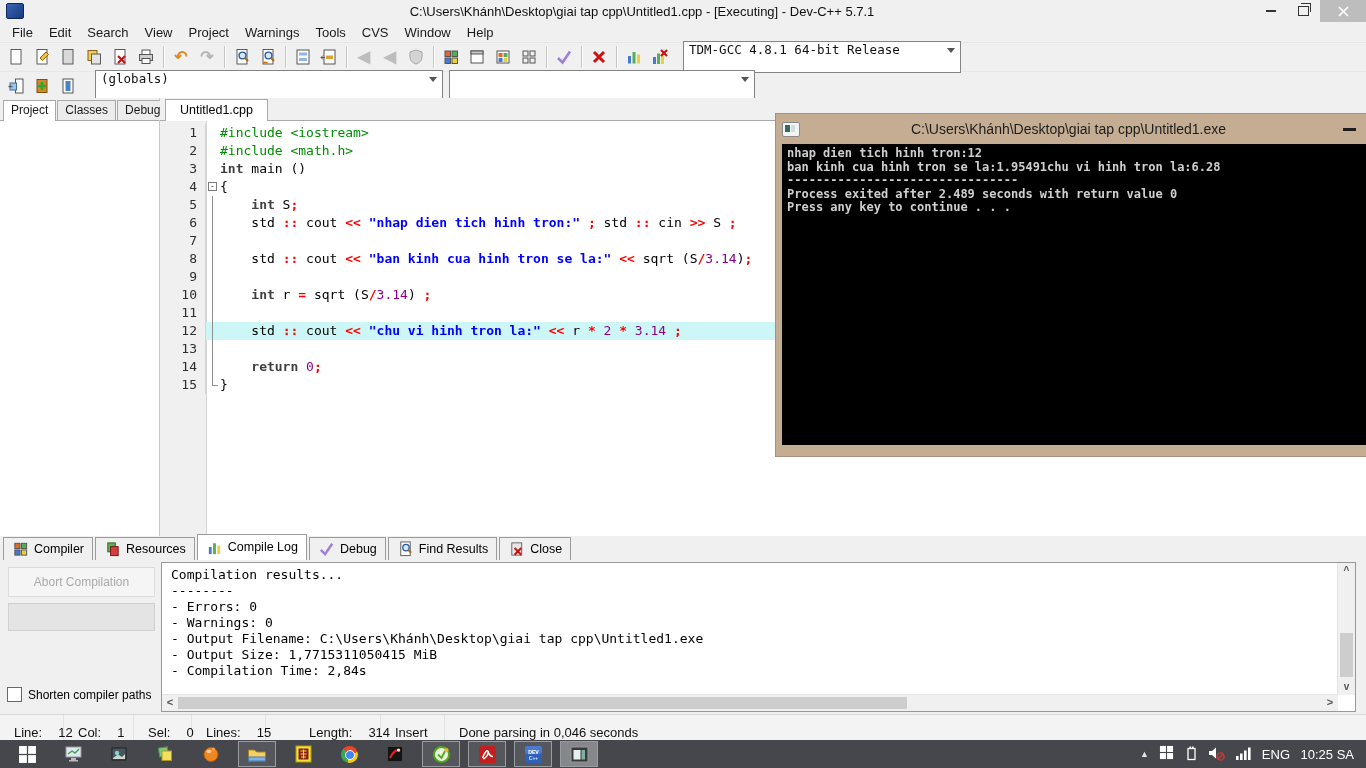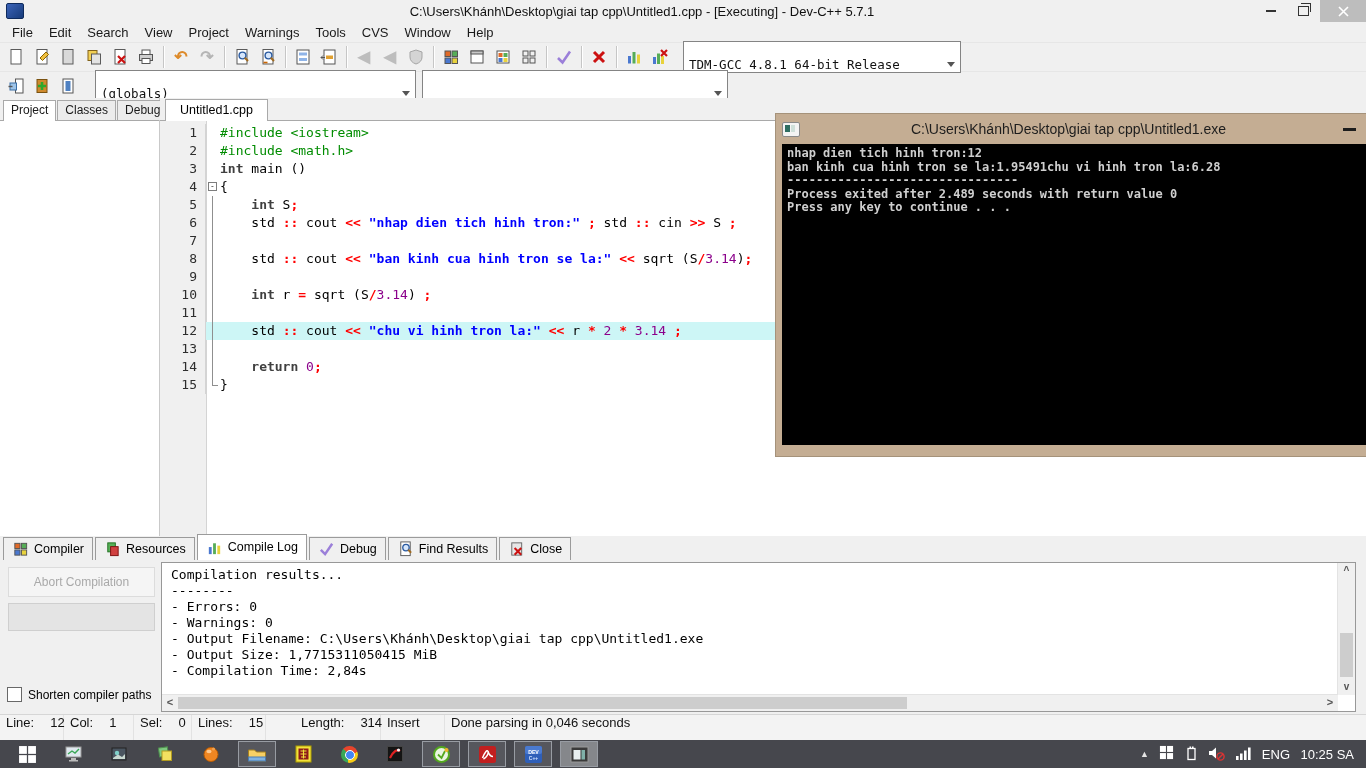--- a/index.html
+++ b/index.html
@@ -15,21 +15,21 @@
   .wbtn.close{width:46px;background:#bdbdbd}
   .glyph-min{width:10px;height:2px;background:#333}
   .glyph-rest{width:9px;height:8px;border:1px solid #333;position:relative;background:#f0f0f0}
   .glyph-rest::before{content:"";position:absolute;left:2px;top:-4px;width:9px;height:8px;border:1px solid #333;border-bottom:none;border-left:none}
   .menubar{height:20px;background:#f0f0f0;display:flex;align-items:center;padding-left:4px;font-size:13px;color:#1a1a1a}
   .menu-item{padding:2px 8px;cursor:default}
   .toolbar{height:28px;background:#f0f0f0;display:flex;align-items:center;padding-left:3px;border-top:1px solid #e6e6e6}
   .tb-btn{width:26px;height:24px;display:flex;align-items:center;justify-content:center;flex:none}
   .tb-sep{width:1px;height:22px;background:#c6c6c6;margin:0 4px;box-shadow:1px 0 0 #fff;flex:none}
   .tb-char{font-size:16px;font-weight:bold;line-height:16px}
-  .combo{height:22px;border:1px solid #848484;background:#fff;display:flex;align-items:flex-start;
+  .combo{height:22px;border:1px solid #848484;background:#fff;display:flex;align-items:flex-end;
          font:12.5px "DejaVu Sans Mono",monospace;color:#111;padding:15px 5px;box-sizing:border-box;flex:none}
   .combo .arr{margin-left:auto;width:0;height:0;border:4px solid transparent;border-top:5px solid #555;margin-top:5px}
   
   .main{position:absolute;top:98px;left:0;width:1366px;height:438px;display:flex}
   .leftpanel{width:160px;flex:none;display:flex;flex-direction:column;background:#f0f0f0;border-right:1px solid #c9c9c9;box-sizing:border-box}
   .lp-tabs{height:22px;display:flex;align-items:flex-end;padding-left:3px;border-bottom:1px solid #a9a9a9}
   .lp-tab{font-size:12px;color:#1a1a1a;padding:2px 7px 3px;border:1px solid #a9a9a9;border-bottom:none;background:#ececec;margin-right:1px}
   .lp-tab.active{background:#fff;margin-bottom:-1px;padding-bottom:4px}
   .lp-body{flex:1;background:#fff}
   .editor{flex:1;display:flex;flex-direction:column;min-width:0}
@@ -82,21 +82,21 @@
   .loglines{padding:4px 24px 0 9px;white-space:pre;overflow:hidden}
   .vscroll{position:absolute;right:0;top:0;bottom:16px;width:17px;background:#f0f0f0;border-left:1px solid #e3e3e3}
   .varr{position:absolute;left:0;width:17px;height:16px;color:#555;font:bold 10px/16px "Liberation Sans",sans-serif;text-align:center}
   .vthumb{position:absolute;left:2px;top:70px;width:13px;height:44px;background:#cdcdcd}
   .hscroll{position:absolute;left:0;right:17px;bottom:0;height:16px;background:#f0f0f0;border-top:1px solid #e3e3e3}
   .harr{position:absolute;top:0;width:16px;height:16px;color:#555;font:bold 11px/15px "Liberation Sans",sans-serif;text-align:center}
   .hthumb{position:absolute;left:16px;top:2px;width:62%;height:12px;background:#cdcdcd}
   
   .statusbar{position:absolute;top:714px;left:0;width:1366px;height:26px;background:#f3f3f3;border-top:1px solid #d6d6d6;
              display:flex;align-items:stretch;font-size:13px;color:#111;box-sizing:border-box}
-  .ssec{display:flex;align-items:flex-start;padding-left:6px;border-right:1px solid #e2e2e2;box-sizing:border-box;flex:none}
+  .ssec{display:flex;align-items:flex-end;padding-left:14px;border-right:1px solid #e2e2e2;box-sizing:border-box;flex:none}
   .ssec .v{margin-left:16px}
   .ssec:last-child{flex:1;border-right:none}
   
   .taskbar{position:absolute;top:740px;left:0;width:1366px;height:28px;background:#46474d;display:flex;align-items:center;box-sizing:border-box}
   .tk-item{width:38px;height:26px;margin-left:8px;display:flex;align-items:center;justify-content:center;box-sizing:border-box;flex:none}
   .tk-item.open{border:1px solid #989ca3;background:rgba(255,255,255,.09)}
   .tk-item.active{background:#85878b}
   .chrome-ball{width:17px;height:17px;border-radius:50%;
      background:conic-gradient(from -45deg,#e8452c 0 33%,#f7cb15 0 66%,#3aa757 0 100%);position:relative}
   .chrome-ball::after{content:"";position:absolute;left:4.5px;top:4.5px;width:8px;height:8px;border-radius:50%;
@@ -304,21 +304,21 @@
         <rect x="4" y="2.5" width="10" height="13" fill="#cf8a2d" stroke="#7a5210"></rect>
         <path d="M9 5 v8 M5 9 h8" stroke="#2da82d" stroke-width="2.6"></path>
       </svg>
     </div>
     <div class="tb-btn">
       <svg width="18" height="18" viewBox="0 0 18 18">
         <rect x="4" y="2" width="10" height="14" fill="#fff" stroke="#555"></rect>
         <rect x="6.5" y="4" width="5" height="10" fill="#4f81c2"></rect>
       </svg>
     </div>
-    <div class="combo" style="width: 321px; margin-left: 14px;">
+    <div class="combo" style="width: 348px; margin-left: 14px;">
       <span>(globals)</span>
       <span class="arr"></span>
     </div>
     <div class="combo" style="width: 306px; margin-left: 6px;">
       <span></span>
       <span class="arr"></span>
     </div>
   </div>
 
 <div class="main">

